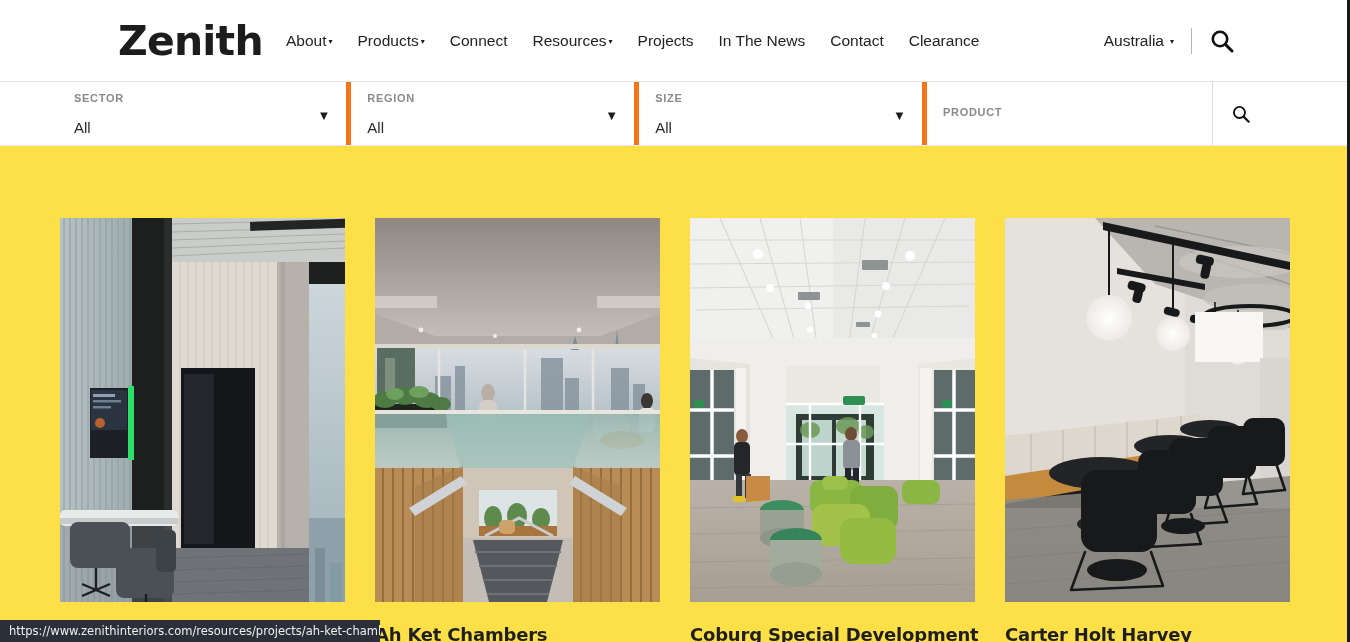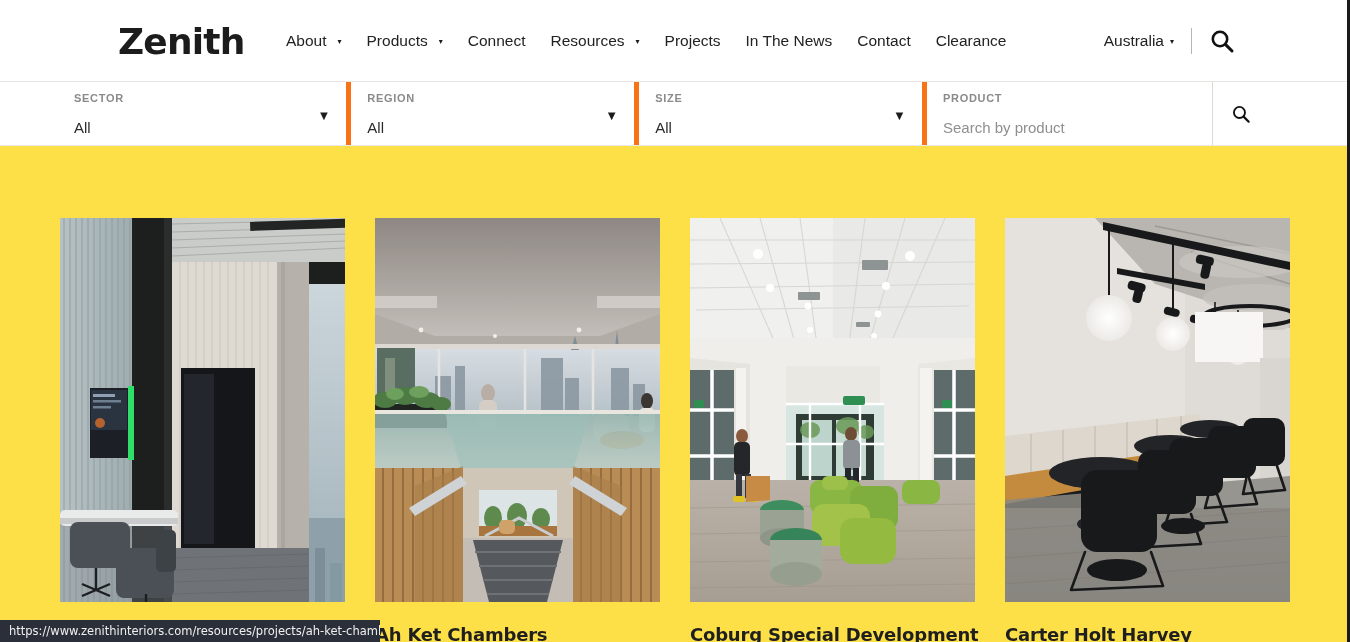--- a/index.html
+++ b/index.html
@@ -23,39 +23,39 @@
     height: 82px;
     background: #ffffff;
     border-bottom: 1px solid #e8e6e3;
     display: flex;
     align-items: center;
   }
   #brand-logo {
     position: absolute;
     left: 118px; top: 50%;
     transform: translateY(-50%);
-    font-size: 36px;
+    font-size: 41px;
     font-weight: 800;
     letter-spacing: -0.8px;
     color: #1c1c1c;
     font-family: "DejaVu Sans", sans-serif;
     cursor: pointer;
   }
   #main-nav {
     position: absolute;
     left: 286px; top: 50%;
     transform: translateY(-50%);
     display: flex;
     align-items: center;
     gap: 25px;
   }
   .nav-item {
     display: flex;
     align-items: center;
-    gap: 11px;
+    gap: 2px;
     font-size: 15.5px;
     color: #222222;
     cursor: pointer;
     white-space: nowrap;
   }
   .caret {
     font-size: 8px;
     line-height: 1;
     color: #1c1c1c;
     position: relative;
@@ -257,21 +257,20 @@
     </div>
 
     <div class="filter-cell size">
       <div class="filter-label">SIZE</div>
       <div class="filter-value">All</div>
       <div class="filter-caret">▼</div>
     </div>
 
     <div class="filter-cell product">
       <div class="filter-label">PRODUCT</div>
-      <div class="filter-value placeholder" placeholder="Search by product">Search by product</div>
     </div>
 
     <div id="filter-search-btn">
       <svg width="20" height="20" viewBox="0 0 26 26">
         <circle cx="11" cy="11" r="7.2" fill="none" stroke="#111" stroke-width="2.4"></circle>
         <line x1="16.4" y1="16.4" x2="23" y2="23" stroke="#111" stroke-width="2.8" stroke-linecap="round"></line>
       </svg>
     </div>
   </div>
 

